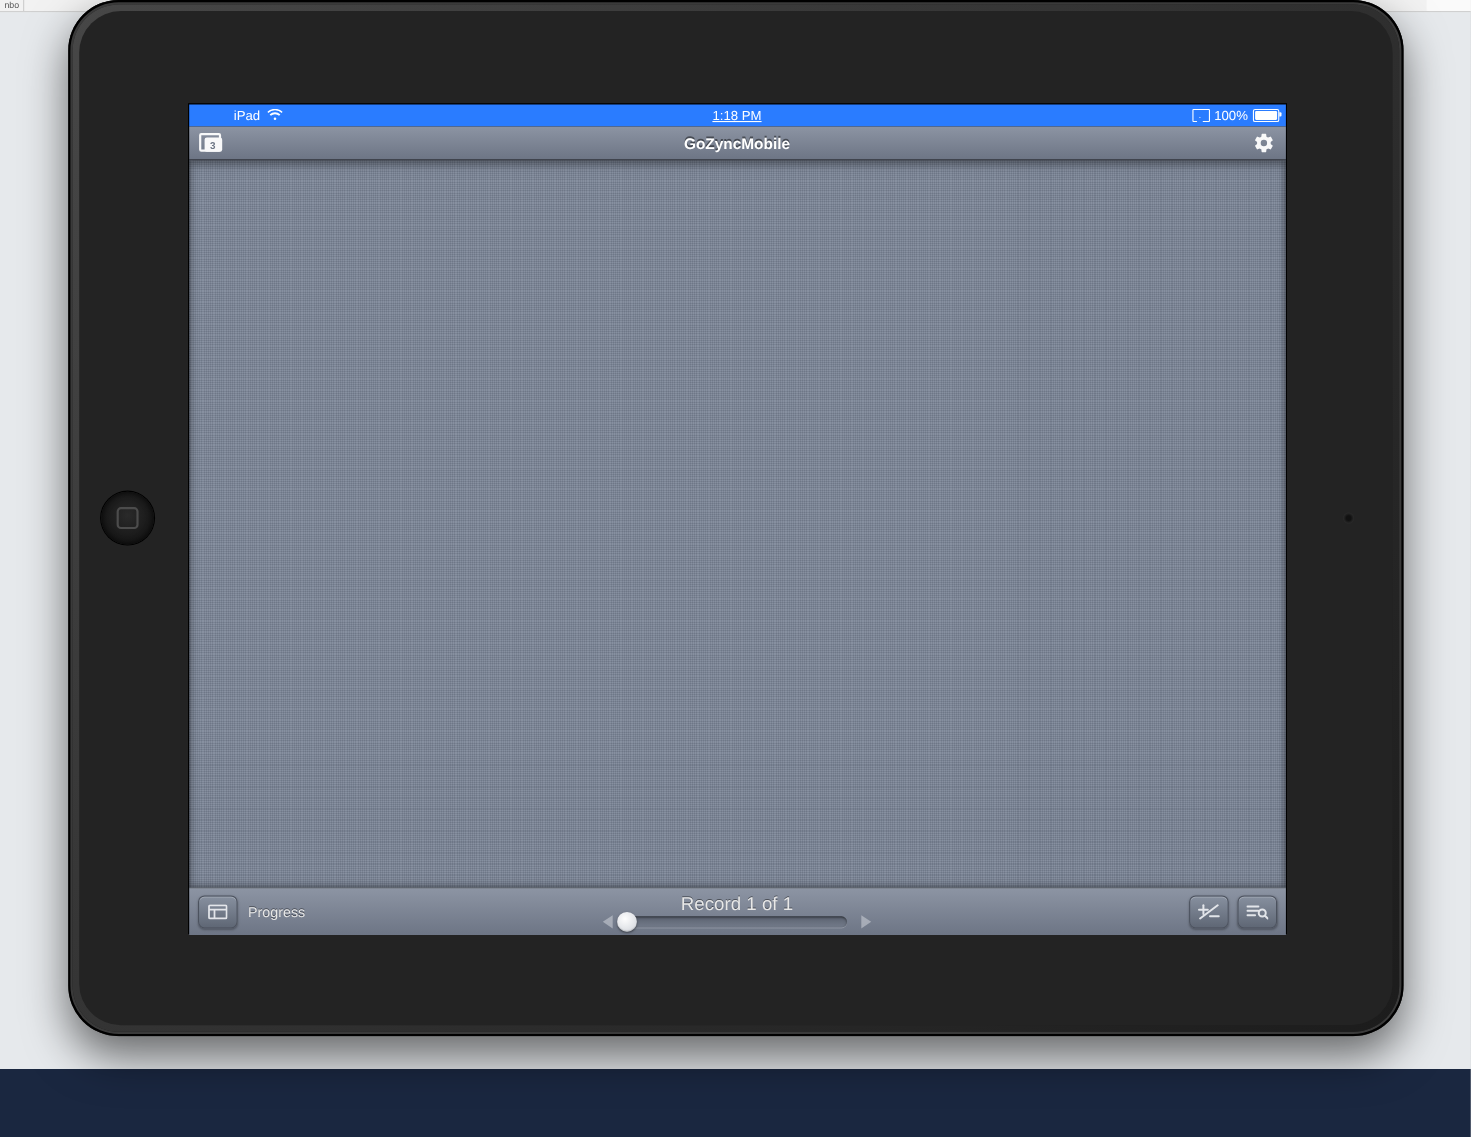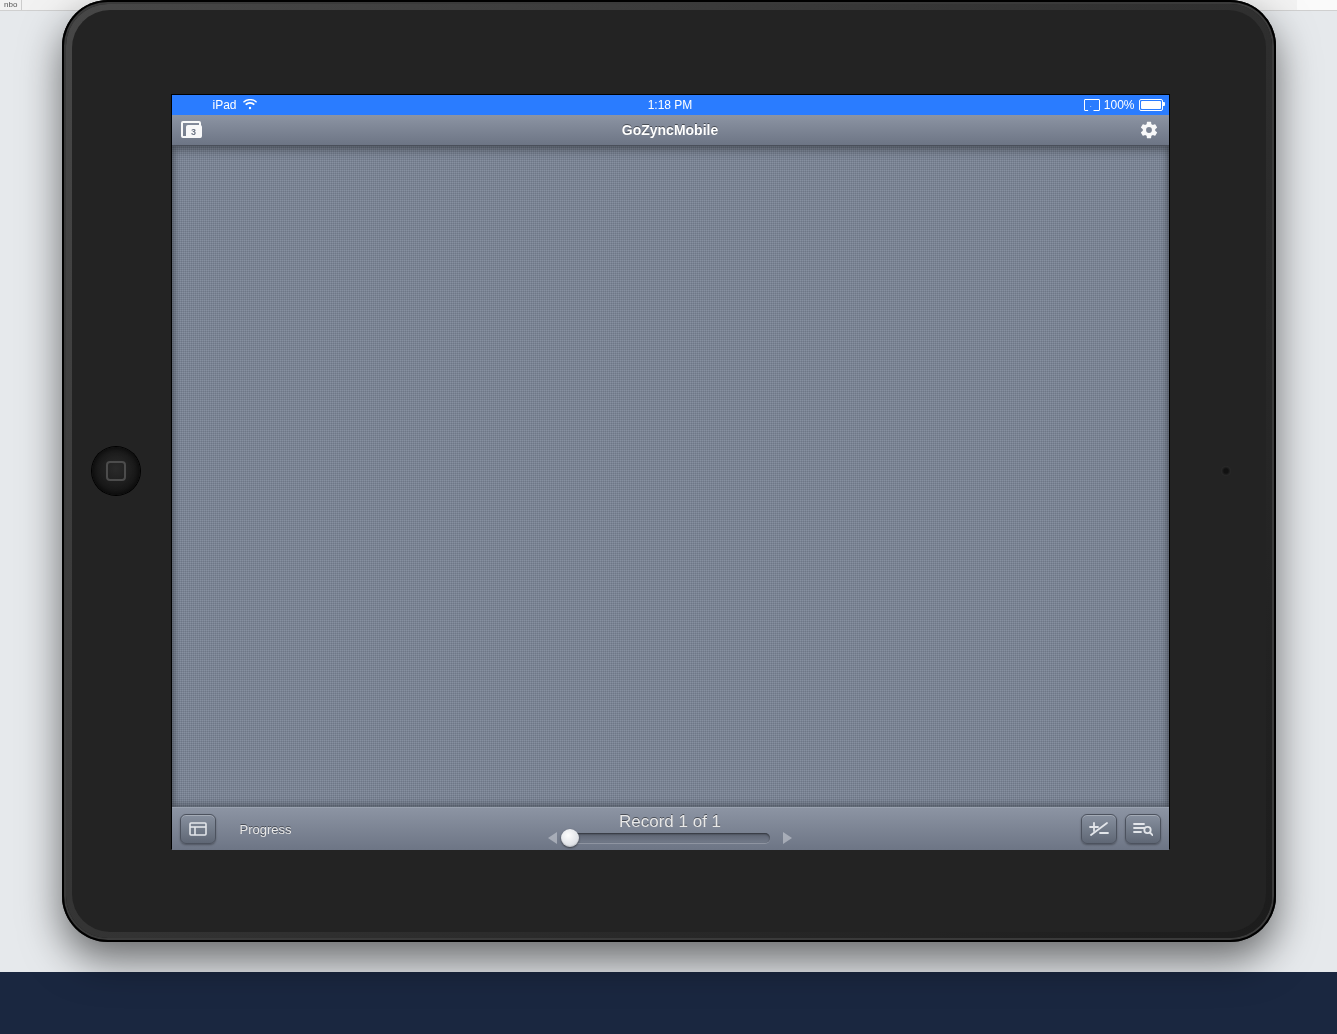--- a/index.html
+++ b/index.html
@@ -20,21 +20,21 @@
   .ipad::after{content:"";position:absolute;inset:10px;border-radius:38px;background:#232323;}
   .home-btn{position:absolute;left:30px;top:50%;transform:translateY(-50%);width:48px;height:48px;border-radius:50%;
     background:radial-gradient(circle at 50% 45%,#2a2a2a,#0d0d0d);box-shadow:inset 0 0 6px rgba(0,0,0,0.8),0 0 0 1px #000;z-index:5;}
   .home-btn::after{content:"";position:absolute;left:50%;top:50%;width:16px;height:16px;border:2px solid #4c4c4c;border-radius:4px;transform:translate(-50%,-50%);}
   .camera{position:absolute;right:45px;top:50%;transform:translateY(-50%);width:10px;height:10px;border-radius:50%;background:radial-gradient(circle,#111 30%,#2a2a2a 70%);z-index:5;}
   
   .screen{position:absolute;left:109px;top:94px;width:997px;height:753px;background:#000;z-index:6;border:1px solid #000;box-shadow:inset 0 0 0 1px #000;}
   
   .statusbar{height:20px;background:#2a7cff;color:#fff;font-size:12px;display:flex;align-items:center;padding:0 6px;position:relative;font-weight:500;}
   .statusbar .left{display:flex;align-items:center;gap:6px;padding-left:35px;}
-  .statusbar .center{position:absolute;left:50%;transform:translateX(-50%);}
+  .statusbar .center{position:absolute;left:50%;transform:translateX(-50%);text-decoration:underline;}
   .statusbar .right{margin-left:auto;display:flex;align-items:center;gap:4px;} 
   .wifi{font-size:13px;}
   .battery{display:inline-flex;align-items:center;}
   .battery-shell{width:22px;height:10px;border:1px solid #fff;border-radius:2px;position:relative;}
   .battery-shell::after{content:"";position:absolute;right:-3px;top:2px;width:2px;height:4px;background:#fff;border-radius:0 1px 1px 0;}
   .battery-fill{position:absolute;inset:1px;background:#fff;border-radius:1px;}
   .screen-mirror-icon{width:14px;height:10px;border:1px solid #fff;border-radius:1px;position:relative;}
   .screen-mirror-icon::after{content:"";position:absolute;left:3px;bottom:-1px;width:6px;height:4px;background:#2a7cff;border-top:1px solid #fff;clip-path:polygon(0 100%,50% 0,100% 100%);}
   
   .navbar{height:30px;background:linear-gradient(to bottom,#8c94a3,#6d7585);display:flex;align-items:center;padding:0 8px;color:#fff;font-size:14px;font-weight:600;text-shadow:0 -1px 0 rgba(0,0,0,0.45);border-bottom:1px solid #4a4f5a;position:relative;}
@@ -46,21 +46,21 @@
   .windows-badge .front{position:absolute;left:5px;top:4px;width:16px;height:13px;background:#fff;border-radius:2px;display:flex;align-items:center;justify-content:center;font-size:9px;font-weight:700;color:#6d7585;text-shadow:none;}
   .gear-icon svg{display:block;}
   
   .content{position:relative;flex:1;height:661px;background:#7a8496;
     background-image:
       repeating-linear-gradient(0deg, rgba(255,255,255,0.05) 0 1px, rgba(0,0,0,0.05) 1px 2px),
       repeating-linear-gradient(90deg, rgba(255,255,255,0.05) 0 1px, rgba(0,0,0,0.05) 1px 2px);
     box-shadow:inset 0 4px 8px rgba(0,0,0,0.35),inset 0 -3px 6px rgba(0,0,0,0.25);
   }
   
-  .toolbar{height:42px;background:linear-gradient(to bottom,#8c94a3,#6d7585);display:flex;align-items:center;padding:0 8px;gap:24px;color:#e8e8e8;text-shadow:0 -1px 0 rgba(0,0,0,0.45);font-size:13px;border-top:1px solid #9aa2b0;position:relative;}
+  .toolbar{height:42px;background:linear-gradient(to bottom,#8c94a3,#6d7585);display:flex;align-items:center;padding:0 8px;gap:10px;color:#e8e8e8;text-shadow:0 -1px 0 rgba(0,0,0,0.45);font-size:13px;border-top:1px solid #9aa2b0;position:relative;}
   .tool-btn{width:34px;height:28px;border:1px solid #4c525e;border-radius:6px;background:linear-gradient(to bottom,#87909f,#5f6775);display:flex;align-items:center;justify-content:center;box-shadow:inset 0 1px 0 rgba(255,255,255,0.25),0 1px 2px rgba(0,0,0,0.3);}
   .tool-btn svg{opacity:0.95;}
   .record-nav{position:absolute;left:50%;transform:translateX(-50%);display:flex;flex-direction:column;align-items:center;gap:0px;}
   .record-label{font-size:17px;margin-bottom:-2px;}
   .record-row{display:flex;align-items:center;gap:10px;}
   .arrow-btn{width:16px;height:16px;display:flex;align-items:center;justify-content:center;opacity:0.55;}
   .arrow-btn svg{display:block;}
   .slider-track{width:200px;height:10px;border-radius:5px;background:linear-gradient(to bottom,#5b6270,#737b8a);box-shadow:inset 0 1px 2px rgba(0,0,0,0.5),0 1px 0 rgba(255,255,255,0.2);position:relative;}
   .slider-thumb{position:absolute;left:0;top:50%;transform:translate(-50%,-50%);width:18px;height:18px;border-radius:50%;background:radial-gradient(circle at 40% 35%,#fdfdfd,#cfd3da);box-shadow:0 1px 2px rgba(0,0,0,0.5),inset 0 -1px 1px rgba(0,0,0,0.15);}
   .toolbar-right{margin-left:auto;display:flex;gap:8px;}

